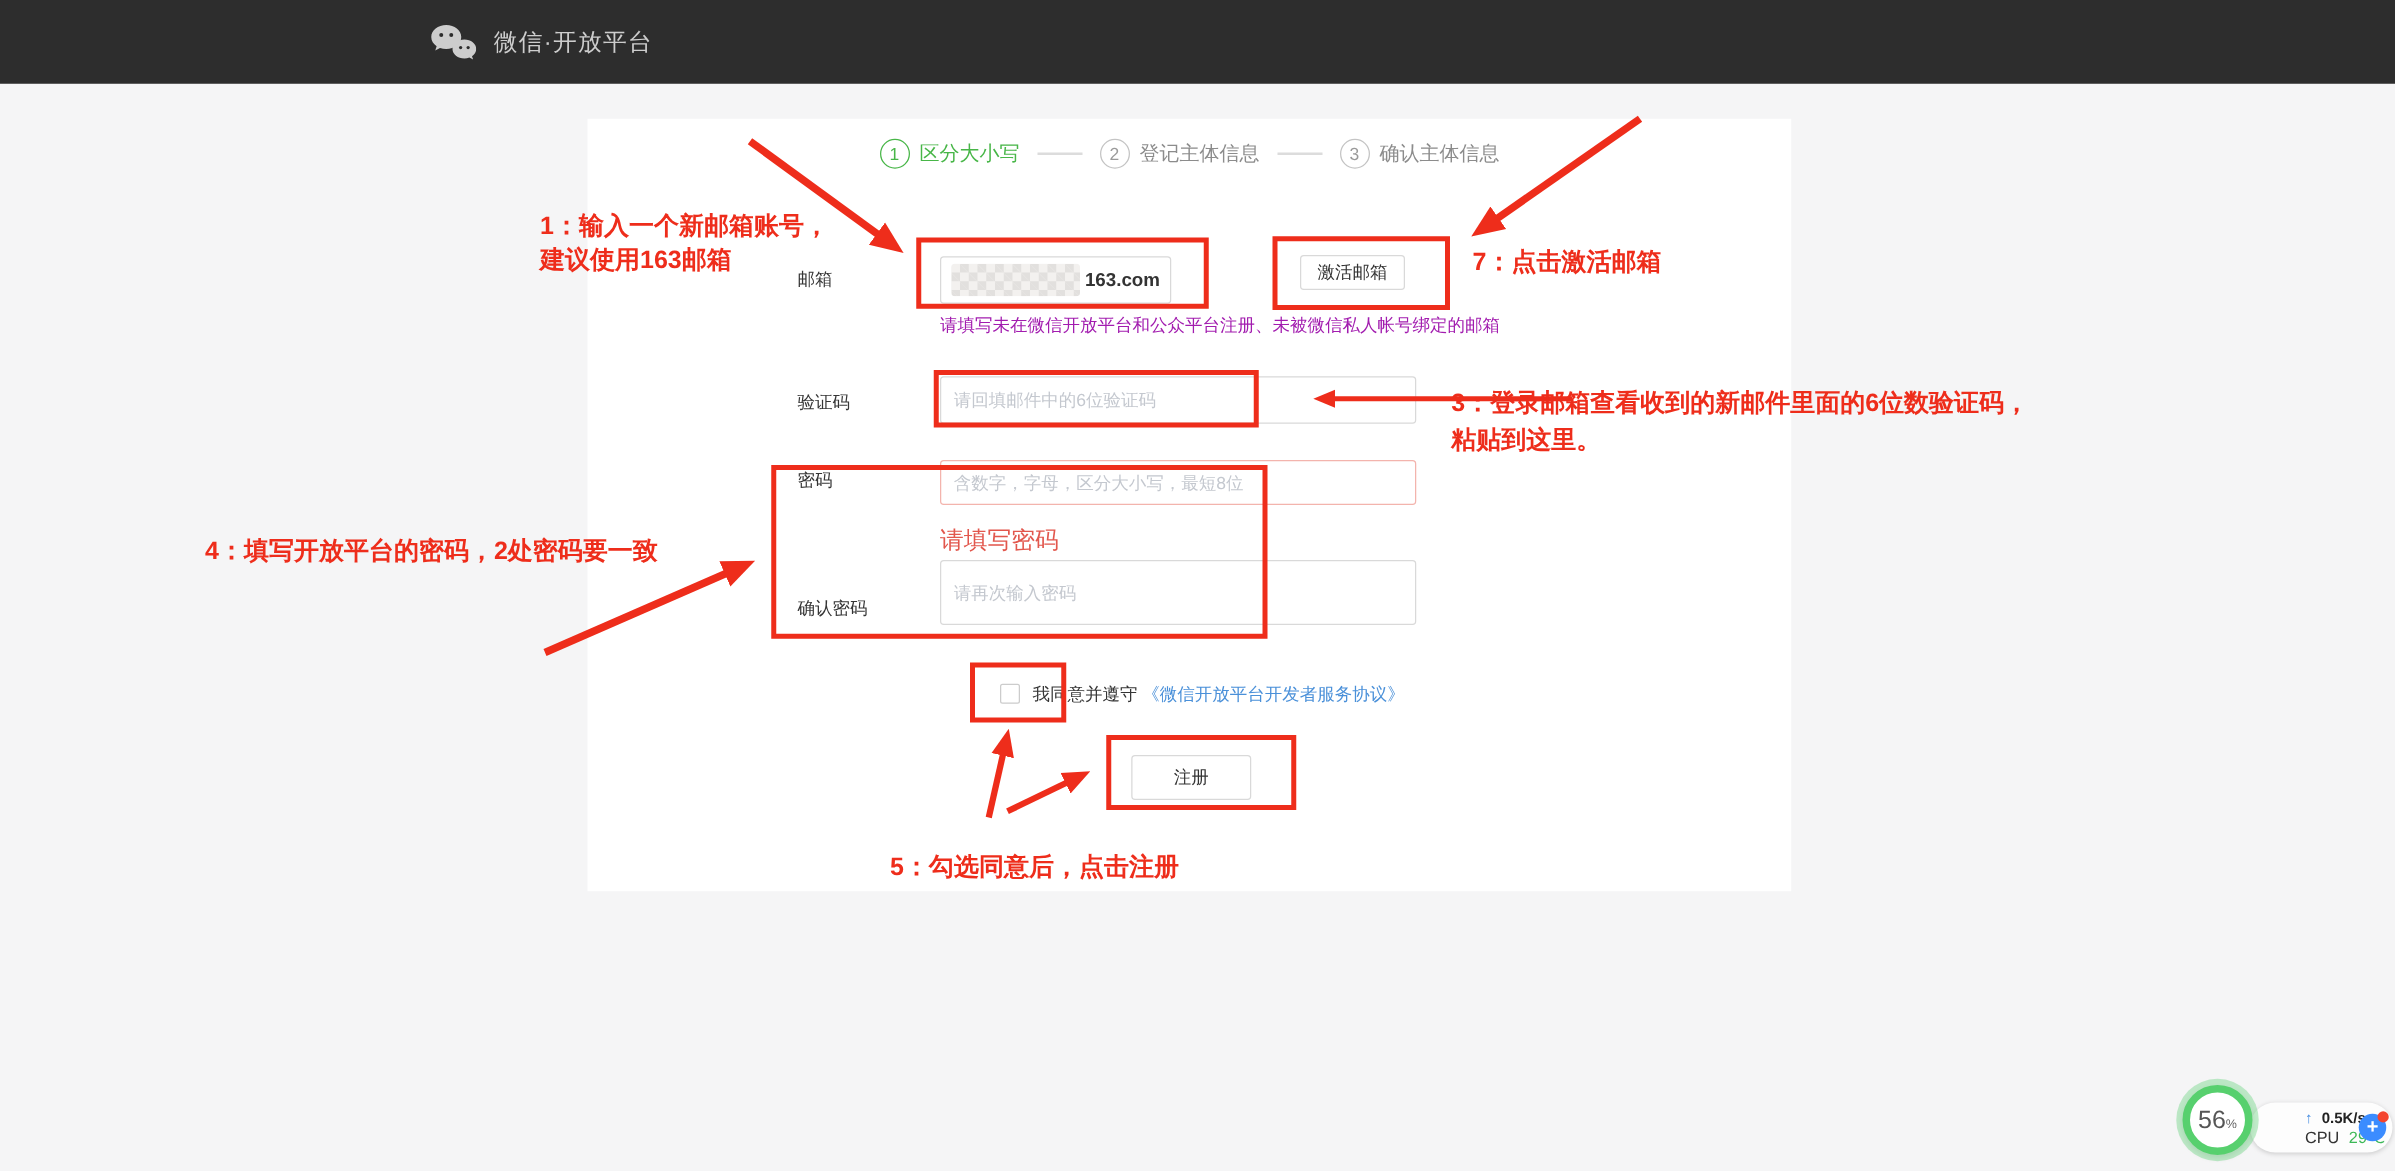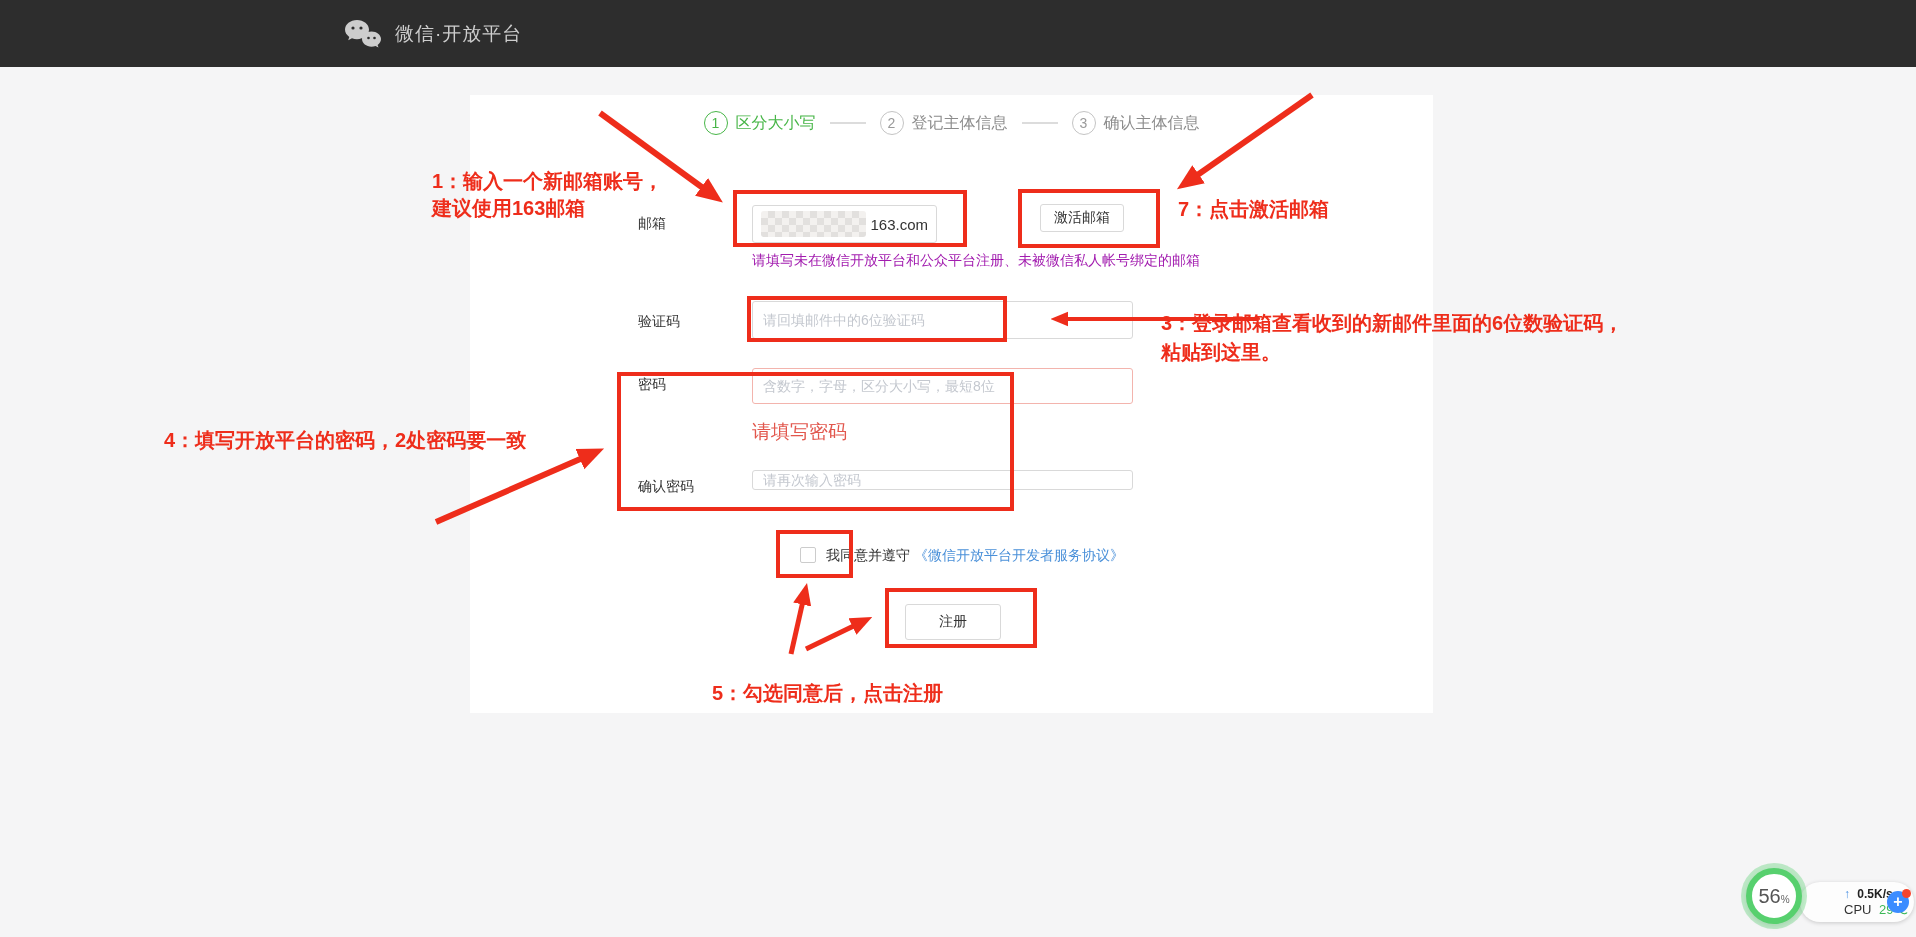--- a/index.html
+++ b/index.html
@@ -107,36 +107,36 @@
       <div class="step-label">登记主体信息</div>
     </div>
     <div class="step-dash"></div>
     <div class="step">
       <div class="step-circle">3</div>
       <div class="step-label">确认主体信息</div>
     </div>
   </div>
 
   <div class="flabel" style="left:168px; top:120px;">邮箱</div>
-  <div class="fake-input" style="left:282px; top:110px; width:185px; height:38px;">
+  <div class="fake-input" style="left:282px; top:110px; width:185px; height:38px;font-weight:bold;">
     <span class="mosaic"></span>
     <span class="email-text">163.com</span>
   </div>
   <div class="btn" style="left:570px; top:109px; width:84px; height:28px;">激活邮箱</div>
   <div class="helper" style="left:282px; top:157px;">请填写未在微信开放平台和公众平台注册、未被微信私人帐号绑定的邮箱</div>
 
   <div class="flabel" style="left:168px; top:218px;">验证码</div>
   <input class="finput" style="left: 282px; top: 206px; width: 381px; height: 38px;" placeholder="请回填邮件中的6位验证码">
 
   <div class="flabel" style="left:168px; top:281px;">密码</div>
   <input class="finput pink-border" type="text" style="left: 282px; top: 273px; width: 381px; height: 36px;" placeholder="含数字，字母，区分大小写，最短8位">
   <div class="err" style="left:282px; top:324px;">请填写密码</div>
 
   <div class="flabel" style="left:168px; top:383px;">确认密码</div>
-  <input class="finput" type="text" style="left: 282px; top: 375px; width: 381px; height: 20px;" placeholder="请再次输入密码">
+  <input class="finput" type="text" style="left: 282px; top: 353px; width: 381px; height: 52px;" placeholder="请再次输入密码">
 
   <div class="checkbox" style="left:330px; top:452px;"></div>
   <div class="agree" style="left:356px; top:452px;">
     <span>我同意并遵守</span>
     <a href="#">《微信开放平台开发者服务协议》</a>
   </div>
 
   <div class="btn" style="left:435px; top:509px; width:96px; height:36px;">注册</div>
 </div>
 

